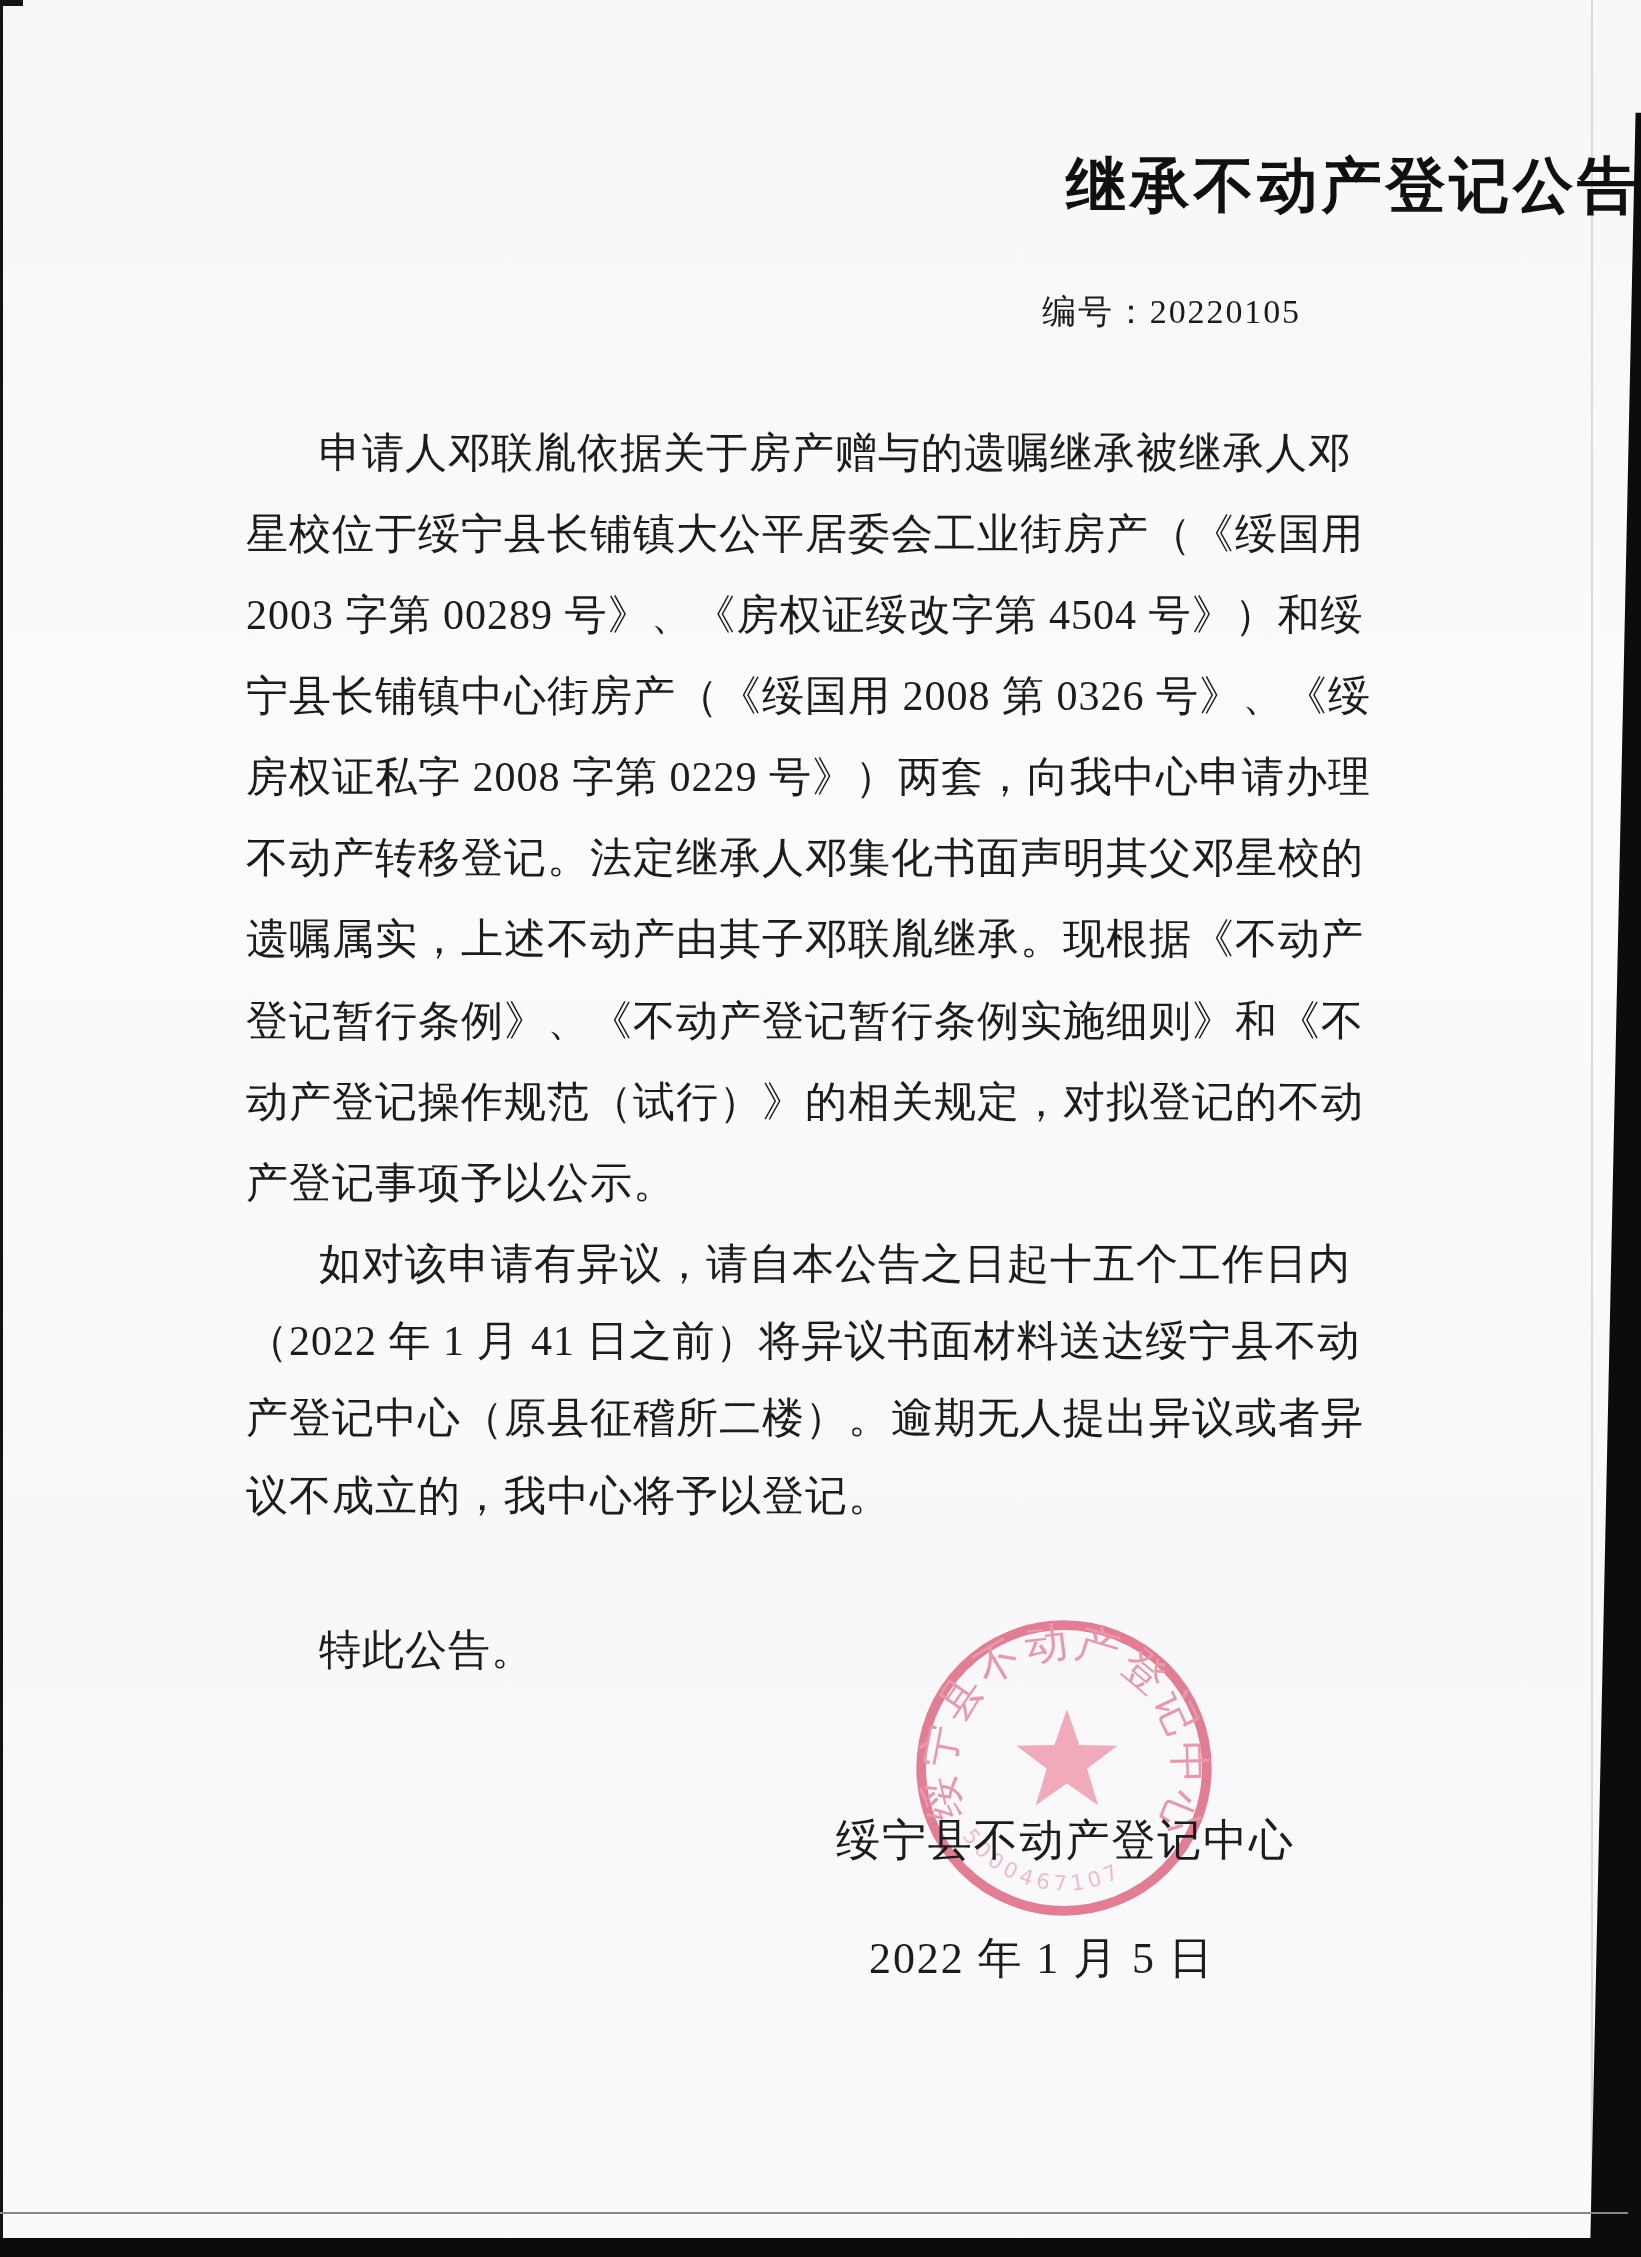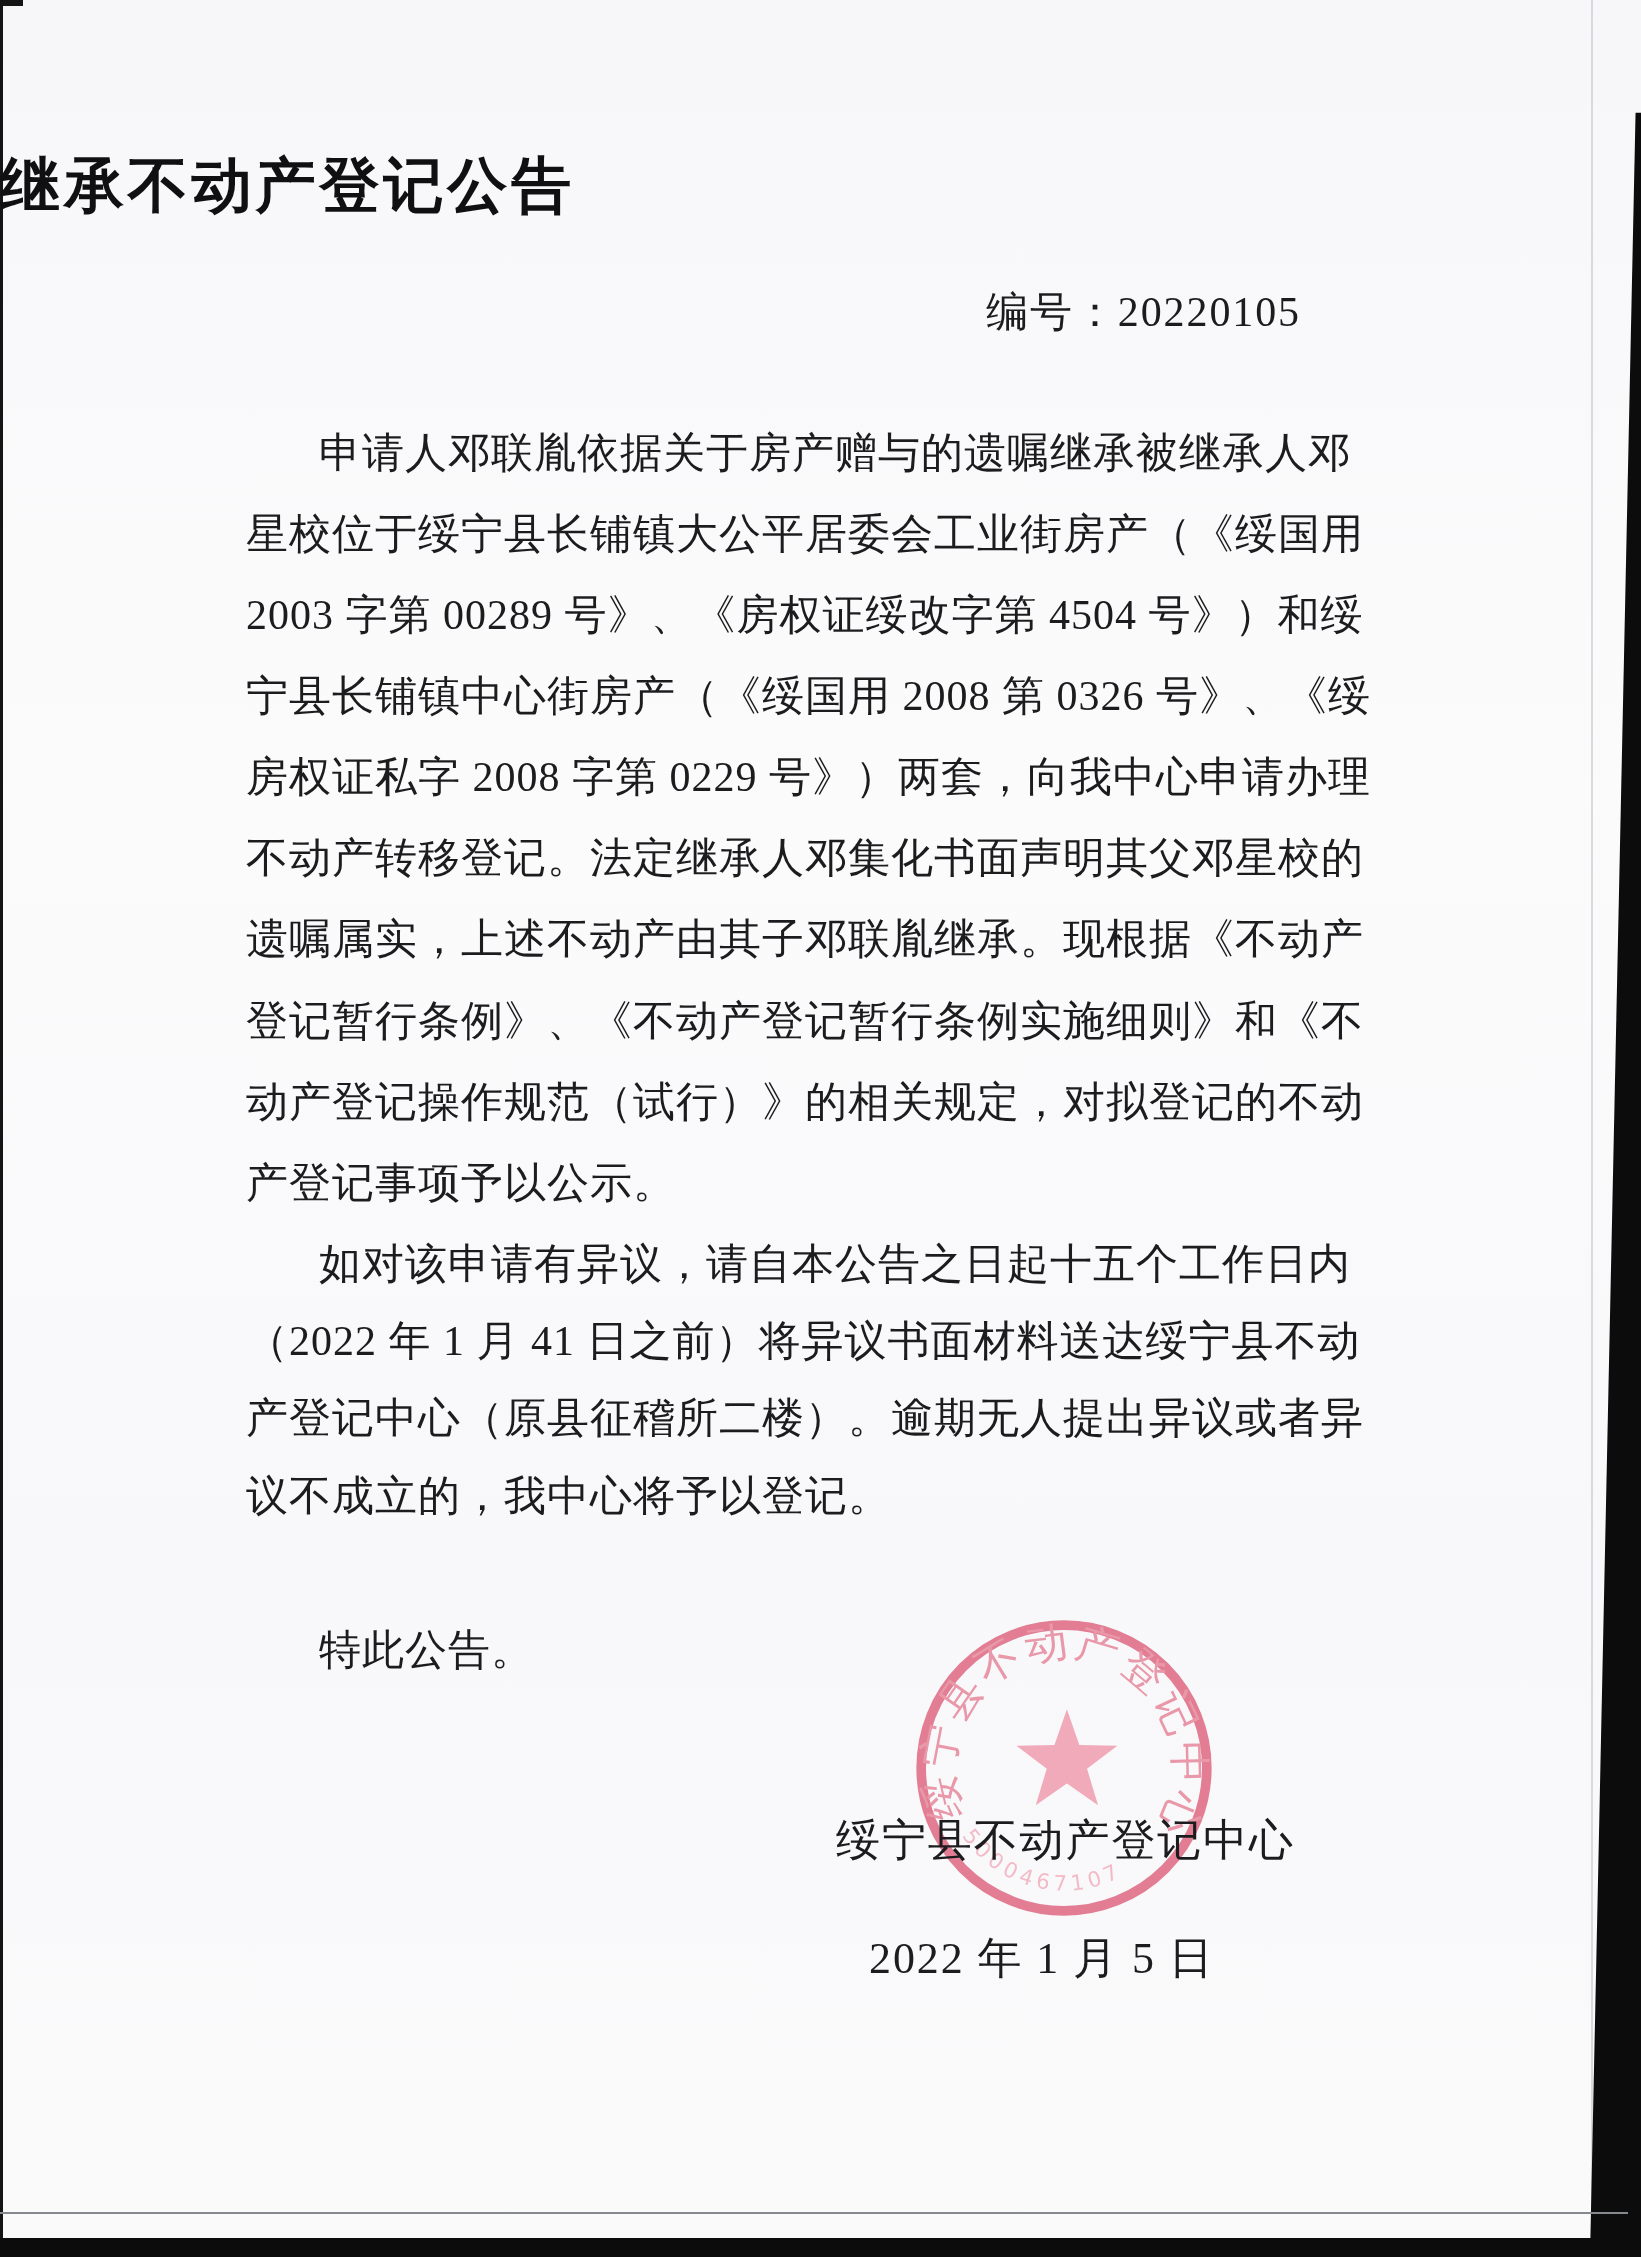--- a/index.html
+++ b/index.html
@@ -18,29 +18,29 @@
   .edge-right-bar{
     position:absolute;top:0;right:0;width:68px;height:2257px;
     background:#0c0c0c;
     clip-path:polygon(92% 5%,100% 5%,100% 100%,25% 100%);
   }
   .edge-bottom-bar{position:absolute;left:0;top:2238px;width:1641px;height:19.3px;background:#0c0c0c;}
   .fold-line{position:absolute;left:0;top:2212px;width:1628px;height:1.9px;background:#85888c;}
 
   .doc-title{
     position:absolute;left:0;top:145px;width:1641px;
-    text-align:left;
+    text-align:right;
     font-family:"DejaVu Sans","Liberation Sans",sans-serif;
     font-weight:700;font-size:60px;line-height:81px;
     letter-spacing:3.9px;color:#101012;
     white-space:nowrap;
   }
   .doc-number{
     position:absolute;top:286px;right:340px;
-    font-size:42px;line-height:52px;letter-spacing:1.9px;
+    font-size:34px;line-height:52px;letter-spacing:1.9px;
     white-space:nowrap;
     margin-left:36px;
   }
   .bodyline{
     position:absolute;left:246px;
     font-size:42px;line-height:56px;
     letter-spacing:1px;
     white-space:nowrap;
   }
   .indent{left:319px;text-align:right;}

